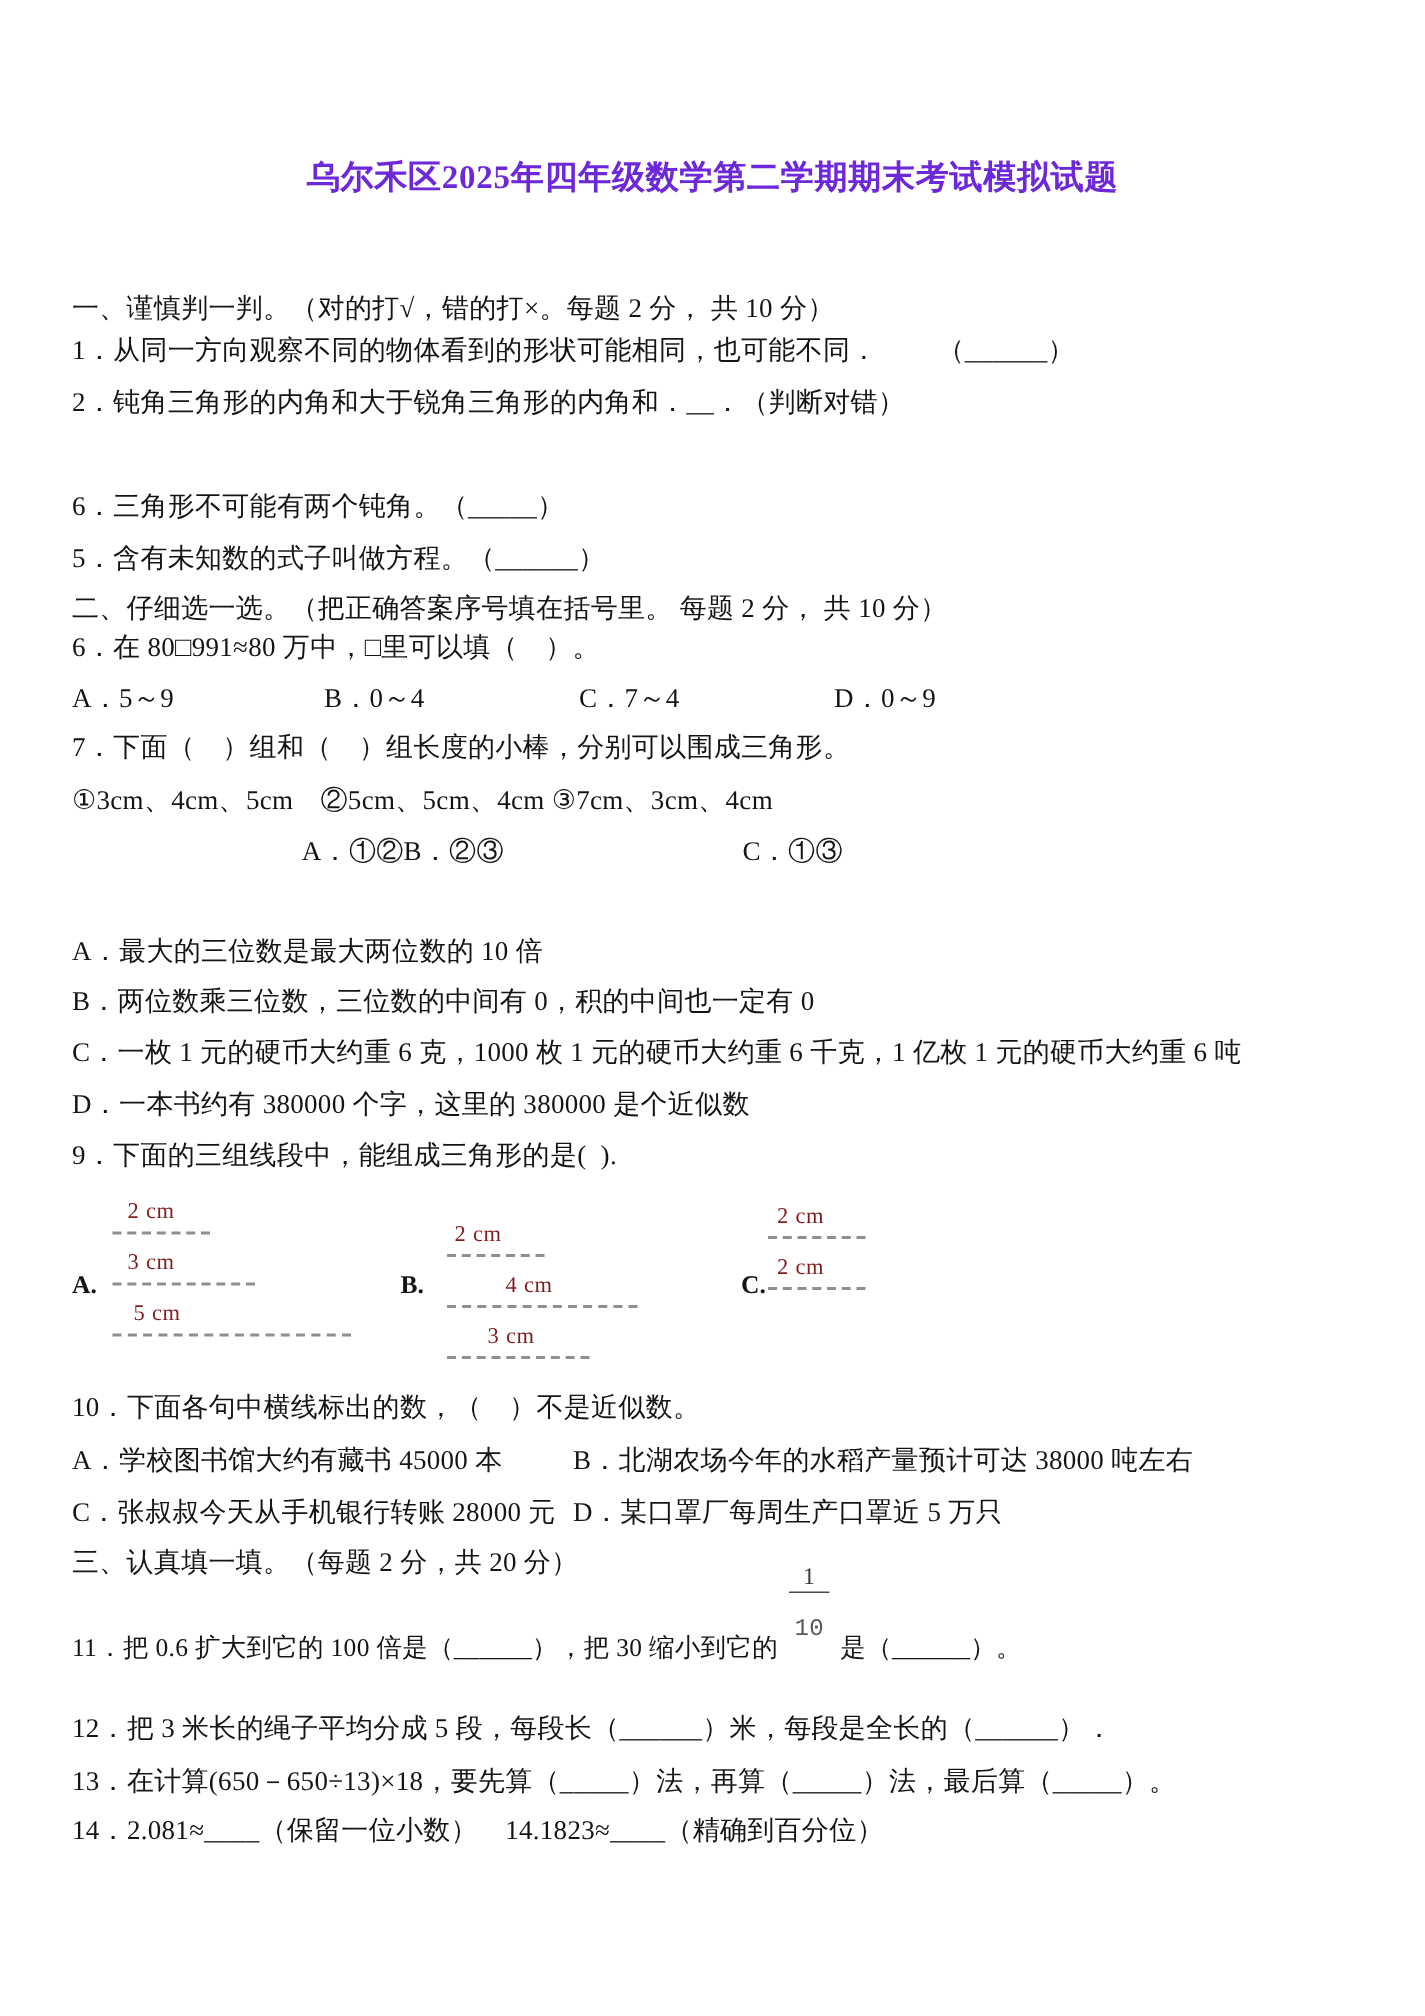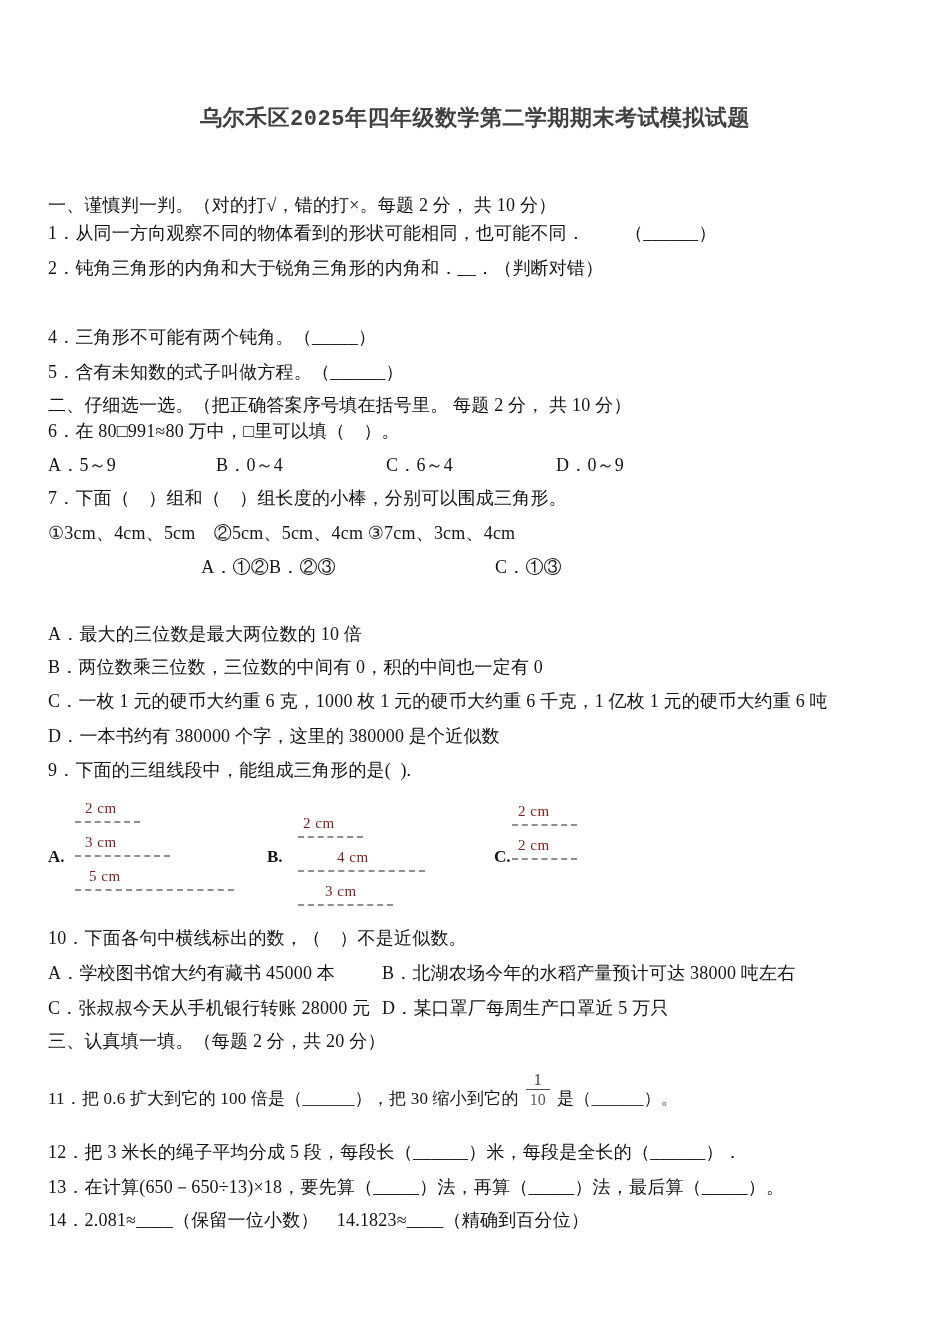--- a/index.html
+++ b/index.html
@@ -10,25 +10,25 @@
     background:#ffffff;
     font-family:"Liberation Serif","DejaVu Serif",serif;
     color:#141414;
     overflow:hidden;
   }
   .title{
     position:absolute;
     top:103px; left:0; right:0;
     margin:0;
     text-align:center;
-    font-family:Liberation Mono, monospace;
+    font-family:Liberation Serif, serif;
     font-weight:bold;
     font-size:22px;
     letter-spacing:0.5px;
-    color:#404040;
+    color:#6d28d9;
   }
   .line{
     position:absolute;
     left:48px; right:24px;
     font-size:18px;
     line-height:22px;
     white-space:pre-wrap;
     letter-spacing:0.2px;
   }
   .row{display:flex;}
@@ -43,21 +43,21 @@
     left:48px; top:1058px; height:52px; right:24px;
     display:flex; align-items:flex-end;
     font-size:17px; line-height:22px; white-space:pre-wrap;
     letter-spacing:0.2px;
   }
   .frac{
     display:inline-flex; flex-direction:column; align-items:center;
     margin:0 7px; line-height:normal;
   }
   .frac .num{font-size:16px; line-height:19px; color:#3a3a3a;}
-  .frac .den{font-size:16px; line-height:20px; color:#5a5a5a; border-top:1.6px solid #4a4a4a; padding:0 4px;}
+  .frac .den{font-size:16px; line-height:20px; color:#5a5a5a; border-top:1.6px solid #4a4a4a; padding:14px 4px;font-family:Liberation Mono, monospace;}
   
   .diagram{position:absolute; left:48px; top:795px; width:870px; height:140px;}
   .dletter{
     position:absolute; top:51px; width:30px;
     font-size:17px; font-weight:bold; line-height:22px;
   }
   .dletter.b1{left:0;} .dletter.b2{left:219px;} .dletter.b3{left:446px;}
   .dsegs{position:absolute;}
   .dsegs.g1{left:27px; top:5px;}
   .dsegs.g2{left:250px; top:20px;}
@@ -70,30 +70,30 @@
 </head>
 <body>
 
 <div class="page">
 
   <h1 class="title">乌尔禾区2025年四年级数学第二学期期末考试模拟试题</h1>
 
   <div class="line" style="top:194px">一、谨慎判一判。（对的打√，错的打×。每题 2 分， 共 10 分）</div>
   <div class="line" style="top:222px"><span>1．从同一方向观察不同的物体看到的形状可能相同，也可能不同．</span><span class="gap40">（______）</span></div>
   <div class="line" style="top:257px">2．钝角三角形的内角和大于锐角三角形的内角和．__．（判断对错）</div>
-  <div class="line" style="top:326px">4．三角形不可能有两个钝角。（_____）</div>
+  <div class="line" style="top:326px">6．三角形不可能有两个钝角。（_____）</div>
   <div class="line" style="top:361px">5．含有未知数的式子叫做方程。（______）</div>
 
   <div class="line" style="top:394px">二、仔细选一选。（把正确答案序号填在括号里。 每题 2 分， 共 10 分）</div>
 
   <div class="line" style="top:420px">6．在 80□991≈80 万中，□里可以填（　）。</div>
   <div class="line row" style="top:454px">
     <span class="c168">A．5～9</span>
     <span class="c170">B．0～4</span>
-    <span class="c170">C．6～4</span>
+    <span class="c170">C．7～4</span>
     <span>D．0～9</span>
   </div>
 
   <div class="line" style="top:487px">7．下面（　）组和（　）组长度的小棒，分别可以围成三角形。</div>
   <div class="line" style="top:522px">①3cm、4cm、5cm　②5cm、5cm、4cm ③7cm、3cm、4cm</div>
   <div class="line row" style="top:556px">
     <span class="c221">A．①②</span>
     <span class="c226">B．②③</span>
     <span>C．①③</span>
   </div>

